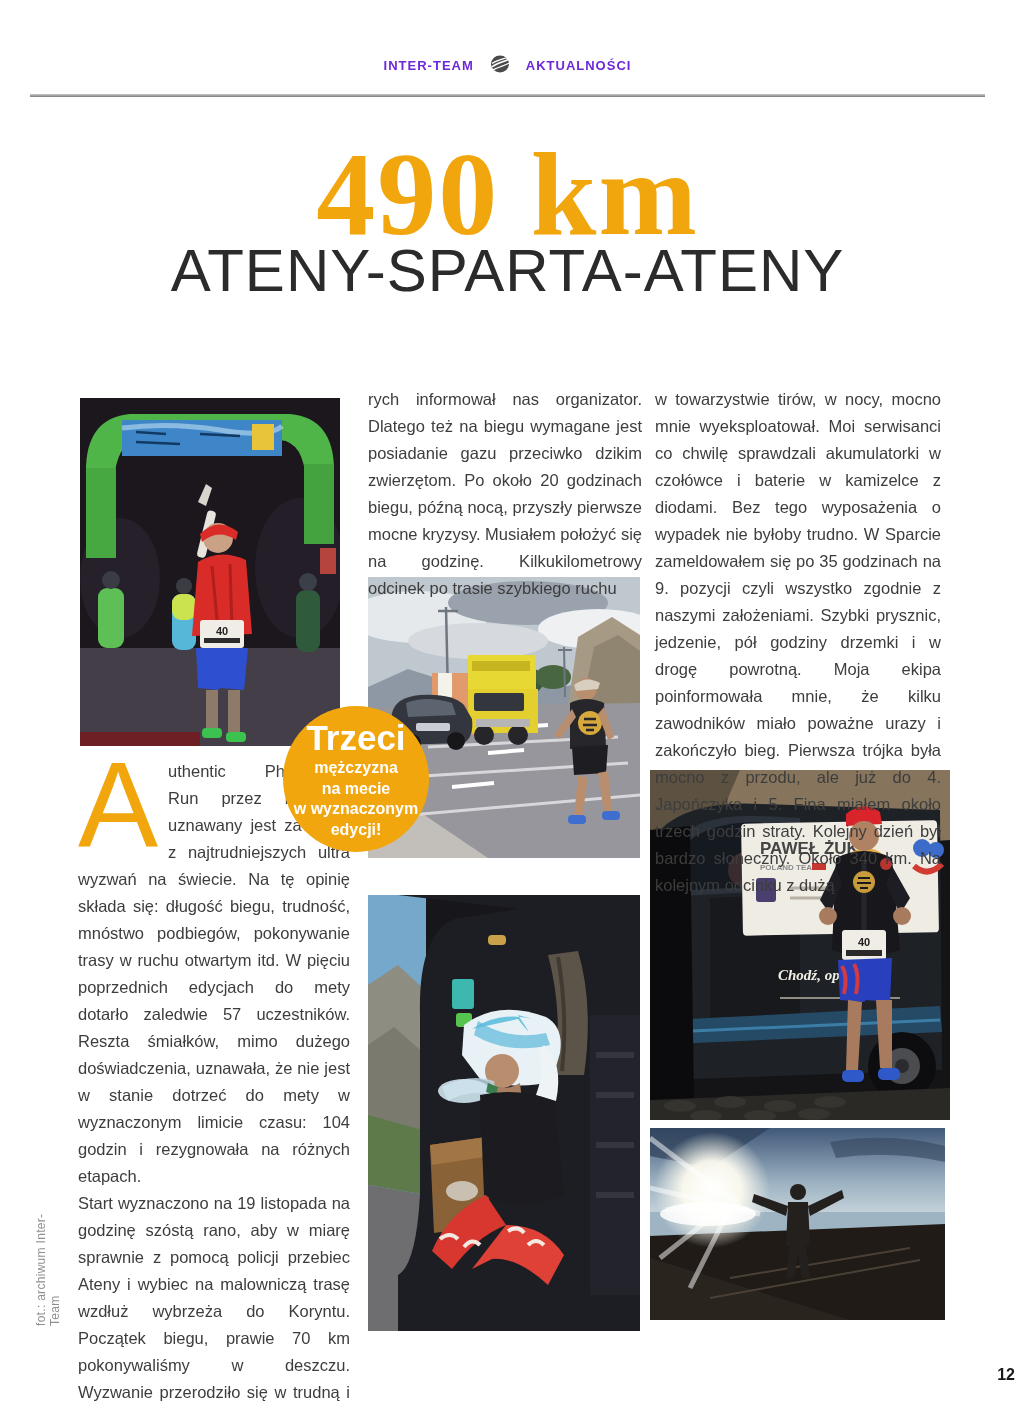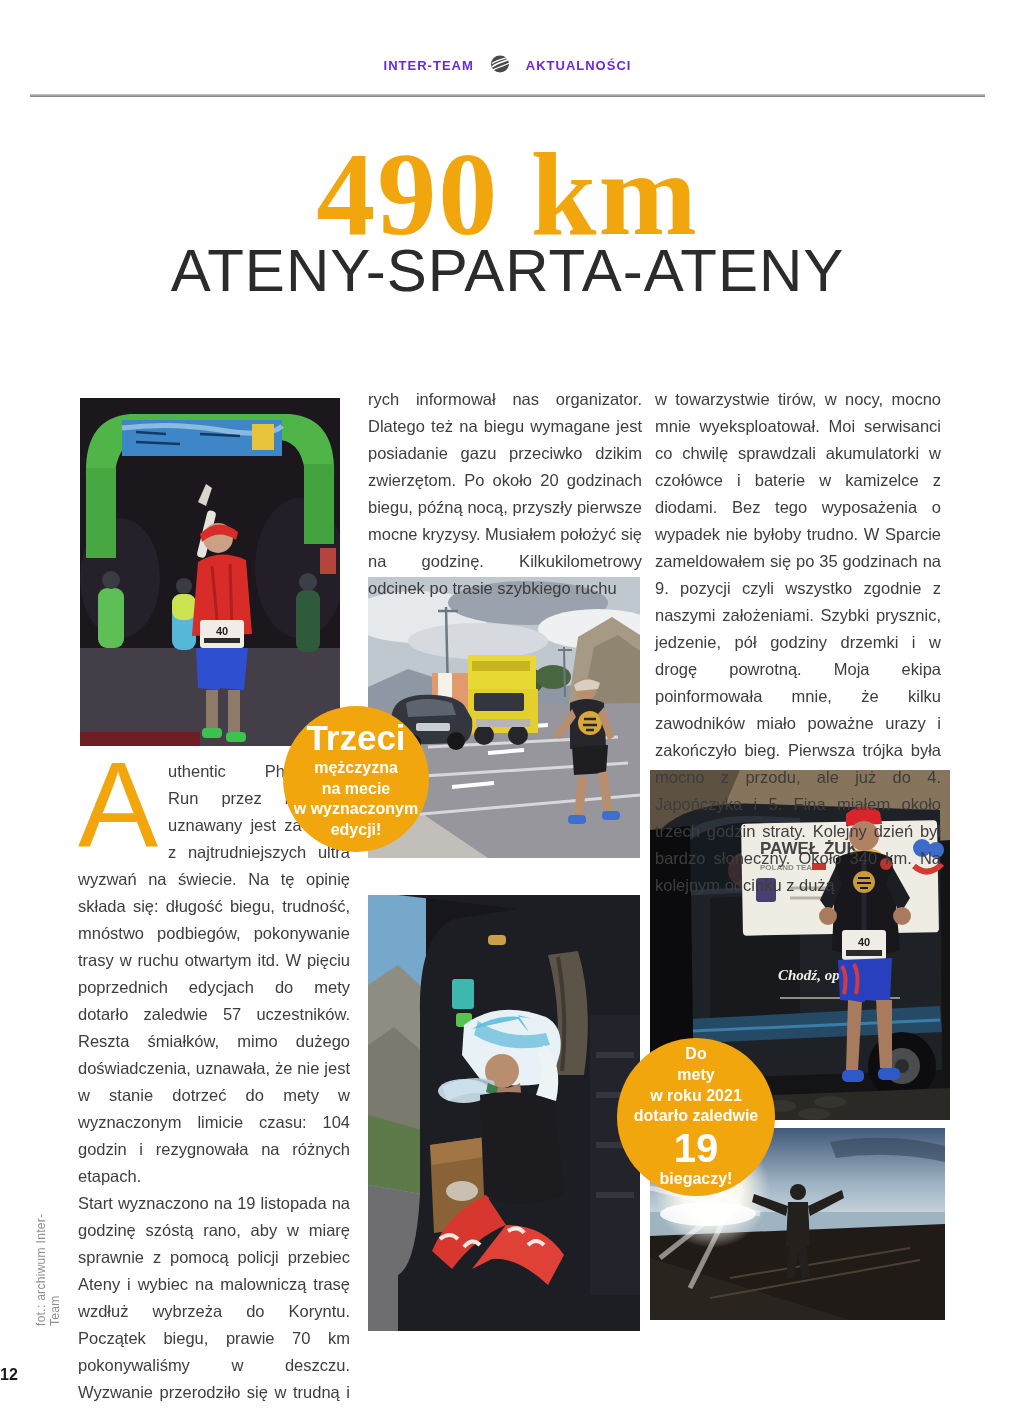--- a/index.html
+++ b/index.html
@@ -44,21 +44,21 @@
          display:flex;flex-direction:column;justify-content:center;align-items:center;
          text-align:center;font-weight:bold;z-index:5;}
   .badge1{left:283px;top:706px;width:146px;height:146px;font-size:16px;line-height:1.28;}
   .badge1 .big{font-size:35px;line-height:1.15;}
   .badge2{left:617px;top:1038px;width:158px;height:158px;font-size:16px;line-height:1.3;}
   .badge2 .num{font-size:40px;line-height:1.05;}
 
   
   .photo-credit{position:absolute;left:34px;top:1186px;height:140px;color:#8f8f8f;font-size:12px;
                 writing-mode:vertical-rl;transform:rotate(180deg);letter-spacing:0.3px;}
-  .page-number{position:absolute;bottom:28px;left:0;right:0;text-align:left;
+  .page-number{position:absolute;bottom:28px;left:0;right:0;text-align:right;
                font-weight:bold;font-size:16px;color:#1a1a1a;}
 
   
   text{font-family:"Liberation Sans",sans-serif;}
   .t-banner-name{font-weight:bold;font-size:17px;fill:#444444;}
   .t-banner-team{font-weight:bold;font-size:8px;fill:#8a8a8a;}
   .t-script{font-family:"Liberation Serif",serif;font-style:italic;font-weight:bold;
             font-size:15px;fill:#f2efe6;}
   .t-bib{font-weight:bold;font-size:11px;fill:#222222;}
 </style>
@@ -344,28 +344,20 @@
   </svg>
 
   <div class="badge badge1">
     <span class="big">Trzeci</span>
     <span>mężczyzna</span>
     <span>na mecie</span>
     <span>w wyznaczonym</span>
     <span>edycji!</span>
   </div>
 
-  <div class="badge badge2">
-    <span>Do</span>
-    <span>mety</span>
-    <span>w roku 2021</span>
-    <span>dotarło zaledwie</span>
-    <span class="num">19</span>
-    <span>biegaczy!</span>
-  </div>
 
   <div class="bodycol col-left">
     <p>
       <span class="dropcap">A</span><span>uthentic Phidippides Run przez biegaczy uznawany jest za jedno z najtrudniejszych ultra wyzwań na świecie. Na tę opinię składa się: długość biegu, trudność, mnóstwo podbiegów, pokonywanie trasy w ruchu otwartym itd. W pięciu poprzednich edycjach do mety dotarło zaledwie 57 uczestników. Reszta śmiałków, mimo dużego doświadczenia, uznawała, że nie jest w stanie dotrzeć do mety w wyznaczonym limicie czasu: 104 godzin i rezygnowała na różnych etapach.</span>
     </p>
     <p>Start wyznaczono na 19 listopada na godzinę szóstą rano, aby w miarę sprawnie z pomocą policji przebiec Ateny i wybiec na malowniczą trasę wzdłuż wybrzeża do Koryntu. Początek biegu, prawie 70 km pokonywaliśmy w deszczu. Wyzwanie przerodziło się w trudną i samotną walkę. Gdy deszcz przestał padać, szybko przebrałem się po raz pierwszy. Niestety, nie uniknąłem kilku potyczek z dzikimi psami, o któ-</p>
   </div>
 
   <div class="bodycol col-mid">
     <p style="margin:0">rych informował nas organizator. Dlatego też na biegu wymagane jest posiadanie gazu przeciwko dzikim zwierzętom. Po około 20 godzinach biegu, późną nocą, przyszły pierwsze mocne kryzysy. Musiałem położyć się na godzinę. Kilkukilometrowy odcinek po trasie szybkiego ruchu</p>

